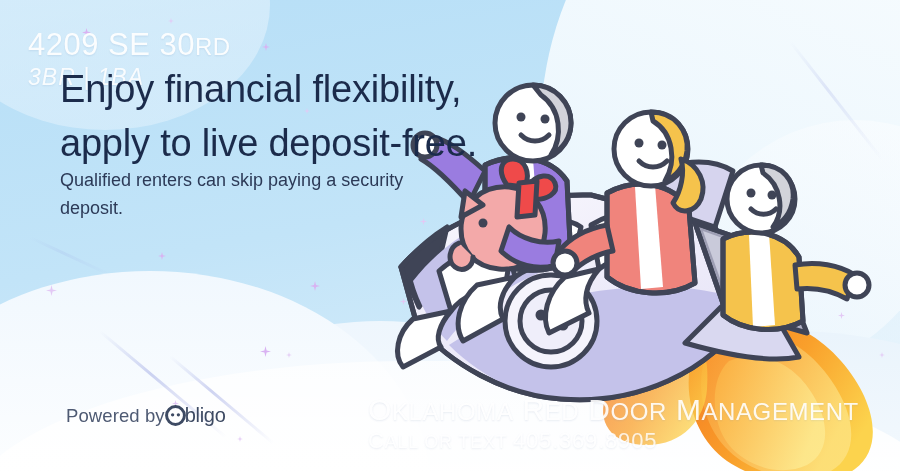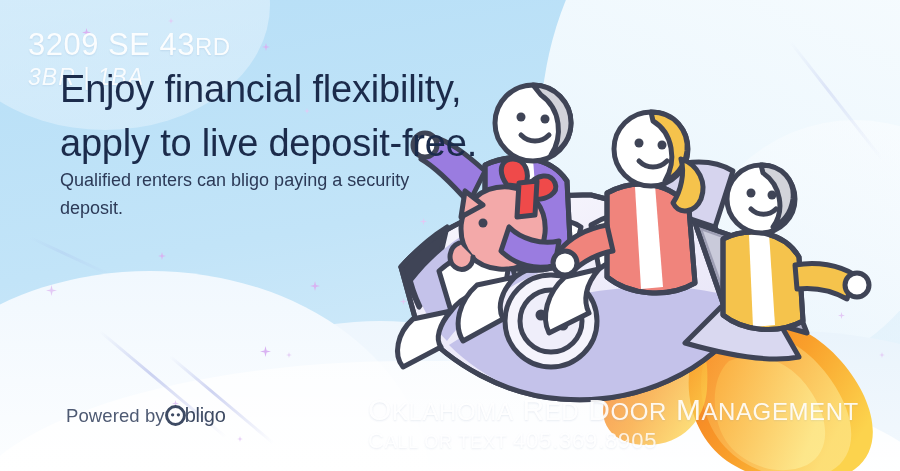--- a/index.html
+++ b/index.html
@@ -394,31 +394,31 @@
           <path fill="#d2d3da" d="M406 90 C 428 90 440 106 438 124 C 436 138 428 148 418 152 C 430 136 426 110 408 98 Z"></path>
           <circle cx="396" cy="118" r="4.5" fill="#3f4456" stroke="none"></circle>
           <circle cx="417" cy="120" r="4.5" fill="#3f4456" stroke="none"></circle>
           <path fill="none" stroke-width="5" d="M396 134 C 403 141 414 141 421 134"></path>
         </g>
       </g>
     </svg>
   </div>
 
   <div class="listing-overlay">
-    <div class="listing-address"><span>3209 SE 43</span><span class="sm">RD</span></div>
+    <div class="listing-address"><span>4209 SE 30</span><span class="sm">RD</span></div>
     <div class="listing-specs">3BR | 1BA</div>
   </div>
 
   <div class="headline">
     <span class="l1">Enjoy financial flexibility,</span>
     <span class="l2">apply to live deposit-free.</span>
   </div>
 
   <div class="subhead">
-    <span>Qualified renters can bligo paying a</span>
+    <span>Qualified renters can skip paying a</span>
     <span>security deposit.</span>
   </div>
 
   <div class="powered">
     <span>Powered by</span>
     <span class="obligo-mark">
       <svg width="21" height="21" viewBox="0 0 24 24" aria-hidden="true">
         <circle cx="12" cy="12" r="10.2" fill="none" stroke="#3d4a63" stroke-width="3.4"></circle>
         <circle cx="8.7" cy="11.2" r="1.9" fill="#3d4a63"></circle>
         <circle cx="15.3" cy="11.2" r="1.9" fill="#3d4a63"></circle>

